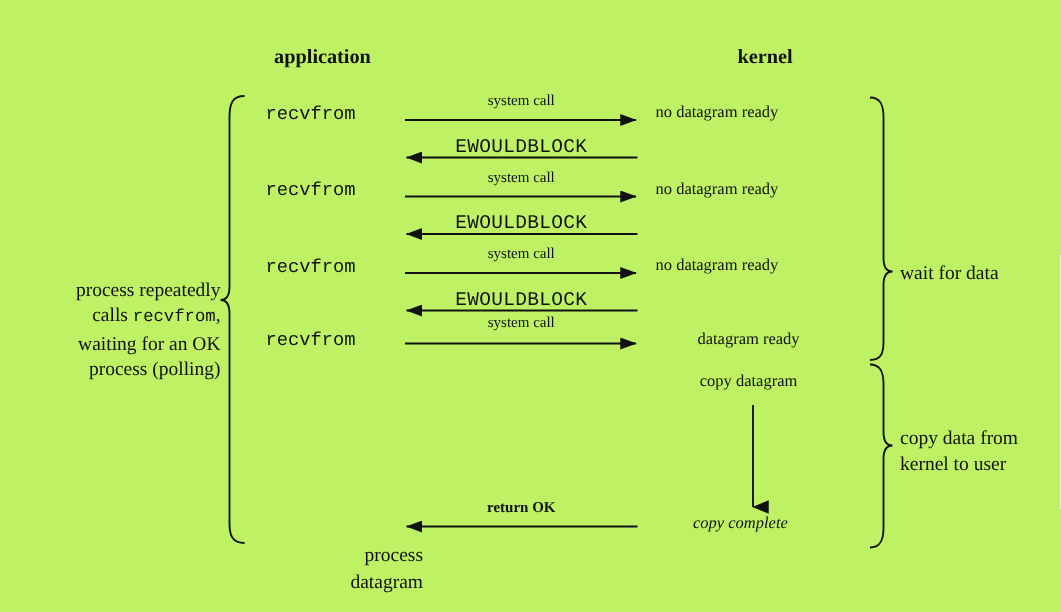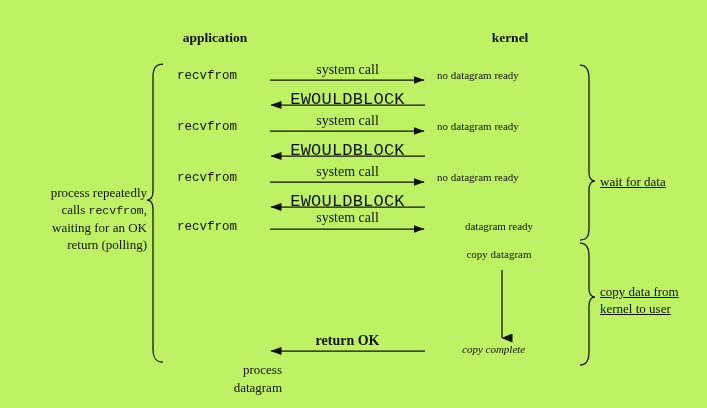--- a/index.html
+++ b/index.html
@@ -33,37 +33,37 @@
   }
 
   .serif-label {
     font-family: "Liberation Serif", "DejaVu Serif", serif;
     font-size: 11px;
     white-space: nowrap;
   }
 
   .arrow-label {
     font-family: "Liberation Serif", "DejaVu Serif", serif;
-    font-size: 14px;
+    font-size: 10px;
     text-align: center;
     white-space: nowrap;
   }
   .arrow-label.mono-lbl {
     font-family: "Liberation Mono", "DejaVu Sans Mono", monospace;
-    font-size: 17px;
+    font-size: 13px;
     letter-spacing: 0.2px;
   }
 
   .side-note {
     font-family: "Liberation Serif", "DejaVu Serif", serif;
     font-size: 13px;
     line-height: 17px;
   }
   .side-note.right-al { text-align: right; margin-top: 10px; }
-  .side-note.left-al { text-align: left; text-decoration: underline; }
+  .side-note.left-al { text-align: left; }
   .side-note .mi {
     font-family: "Liberation Mono", "DejaVu Sans Mono", monospace;
     font-size: 11.5px;
   }
 
   .stack-center {
     text-align: right;
     font-family: "Liberation Serif", "DejaVu Serif", serif;
     font-size: 13px;
     line-height: 18px;
@@ -83,21 +83,21 @@
 <div id="figure">
 
   <div class="abs col-header" style="left:150px; top:30px; width:130px;">application</div>
 
   <div class="abs col-header" style="left:430px; top:30px; width:160px;">kernel</div>
 
   <div class="abs side-note right-al" style="left:12px; top:174px; width:135px;">
     <div>process repeatedly</div>
     <div><span>calls </span><span class="mi">recvfrom</span><span>,</span></div>
     <div>waiting for an OK</div>
-    <div>return (polling)</div>
+    <div>process (polling)</div>
   </div>
 
   <div class="abs mono" style="left:177px; top:69px;">recvfrom</div>
   <div class="abs mono" style="left:177px; top:120px;">recvfrom</div>
   <div class="abs mono" style="left:177px; top:171px;">recvfrom</div>
   <div class="abs mono" style="left:177px; top:220px;">recvfrom</div>
 
   <div class="abs arrow-label" style="left:270px; top:62px; width:155px;">system call</div>
   <div class="abs arrow-label mono-lbl" style="left:270px; top:90px; width:155px;">EWOULDBLOCK</div>
 

